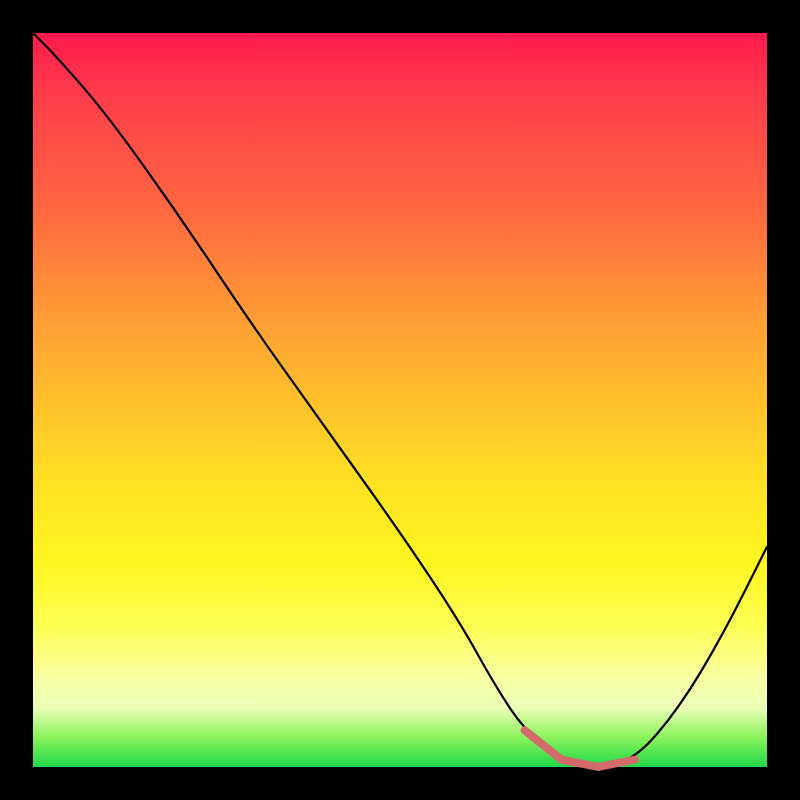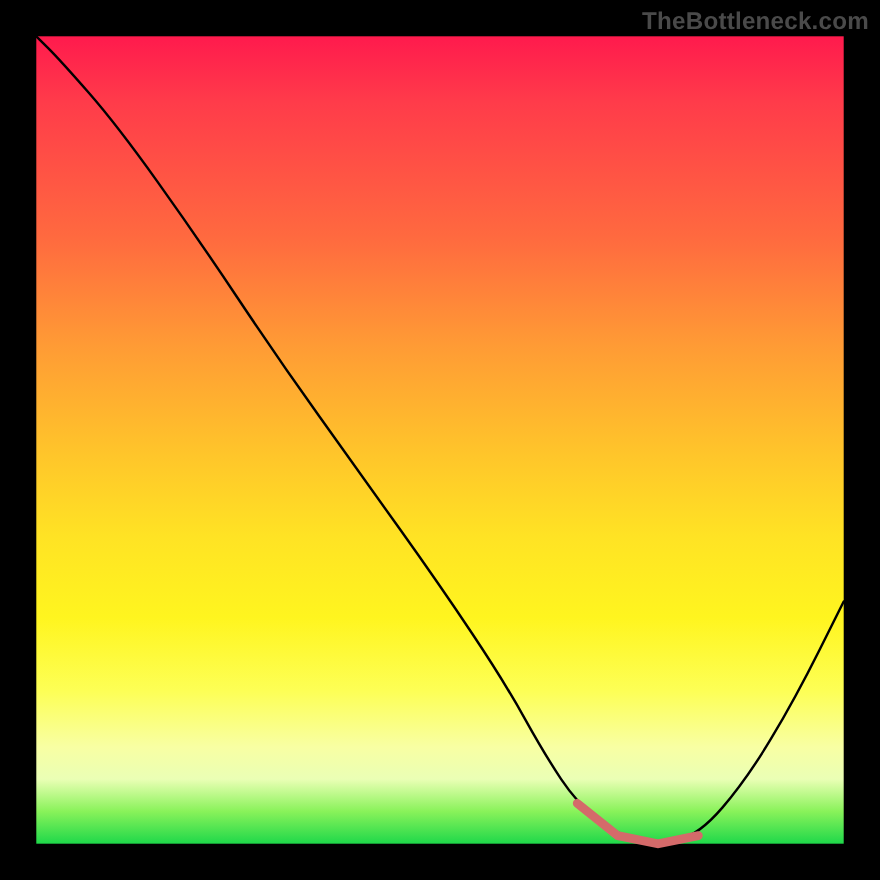--- a/index.html
+++ b/index.html
@@ -68,21 +68,20 @@
     fill: none;
     stroke: #d46a6a;
     stroke-width: 8;
     stroke-linecap: round;
   }
 </style>
 </head>
 <body>
 
 <div class="frame">
-  <div class="watermark">TheBottleneck.com</div>
 
   <div class="plot-area">
     <svg class="curve" viewBox="0 0 734 734">
       <path id="curve-path" class="curve-main" d="M 0 0 Q 0 0 11.01 11.009999999999991 Q 22.02 22.019999999999982 47.71 51.379999999999995 Q 73.4 80.74000000000001 110.10000000000001 132.12 Q 146.8 183.5 183.5 238.55 Q 220.2 293.6 256.9 344.98 Q 293.6 396.36 330.3 447.74 Q 367 499.12 396.36 543.1600000000001 Q 425.71999999999997 587.2 444.07 620.23 Q 462.42 653.26 477.1 675.28 Q 491.78000000000003 697.3 510.13 711.98 Q 528.48 726.66 546.83 730.3299999999999 Q 565.1800000000001 734 583.53 730.3299999999999 Q 601.88 726.66 623.9 700.97 Q 645.92 675.28 667.9399999999999 638.5799999999999 Q 689.9599999999999 601.88 711.98 557.8399999999999 T 734 513.8"></path>
       <path id="highlight-path" class="curve-highlight" d="M 491.78000000000003 697.3 L 528.48 726.66 L 565.1800000000001 734 L 601.88 726.66"></path>
     </svg>
   </div>
 </div>
 
 </body></html>

